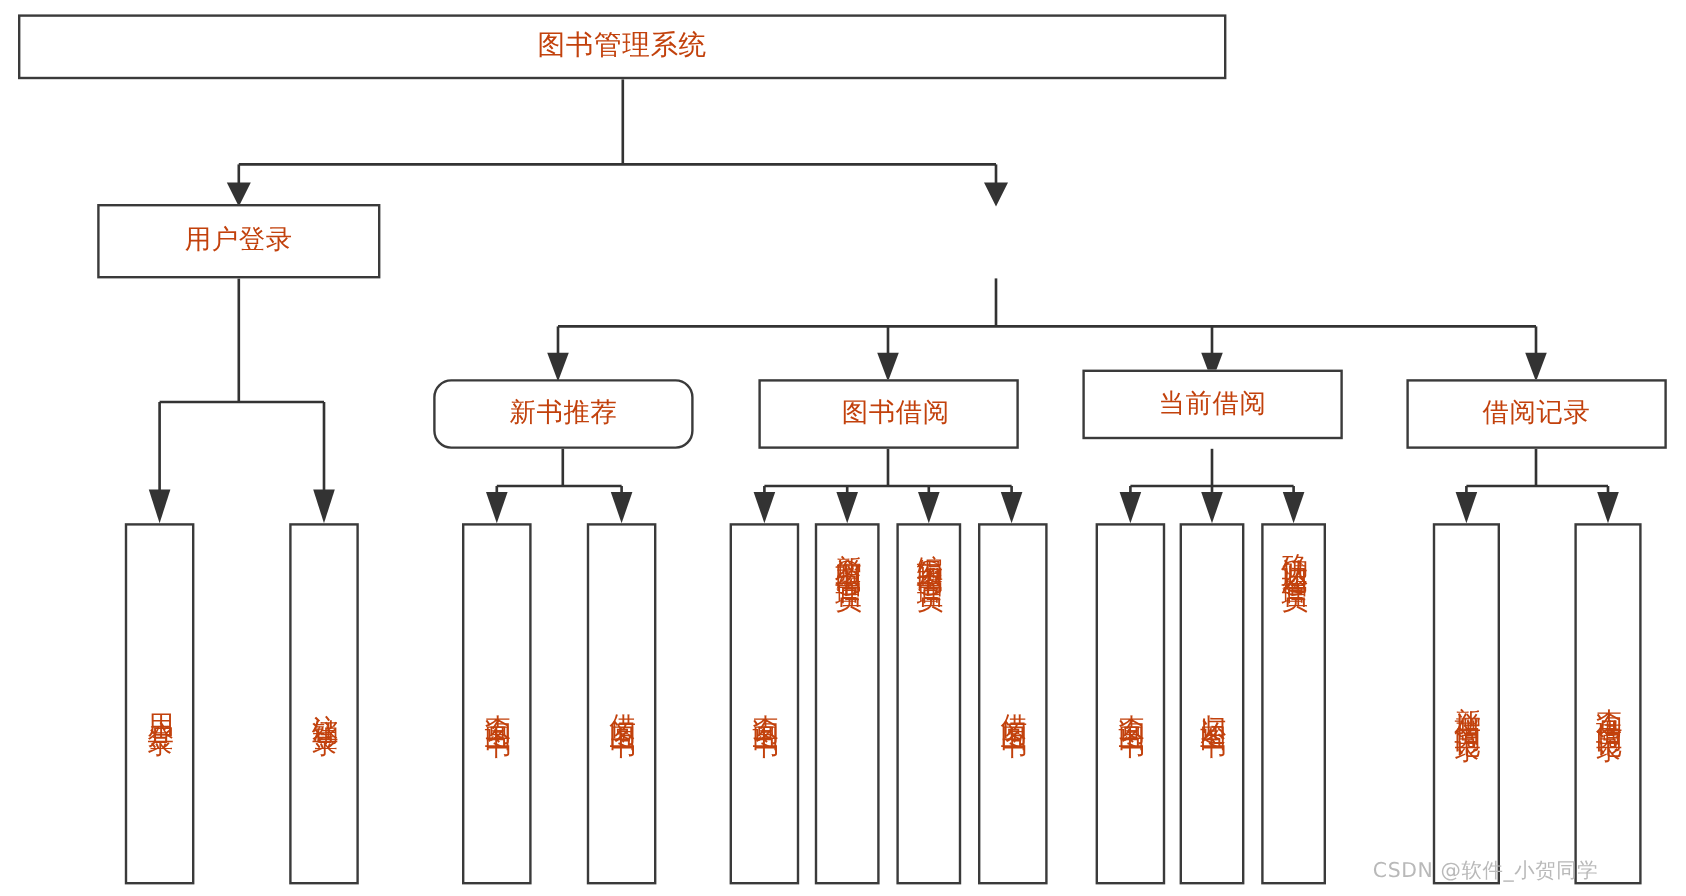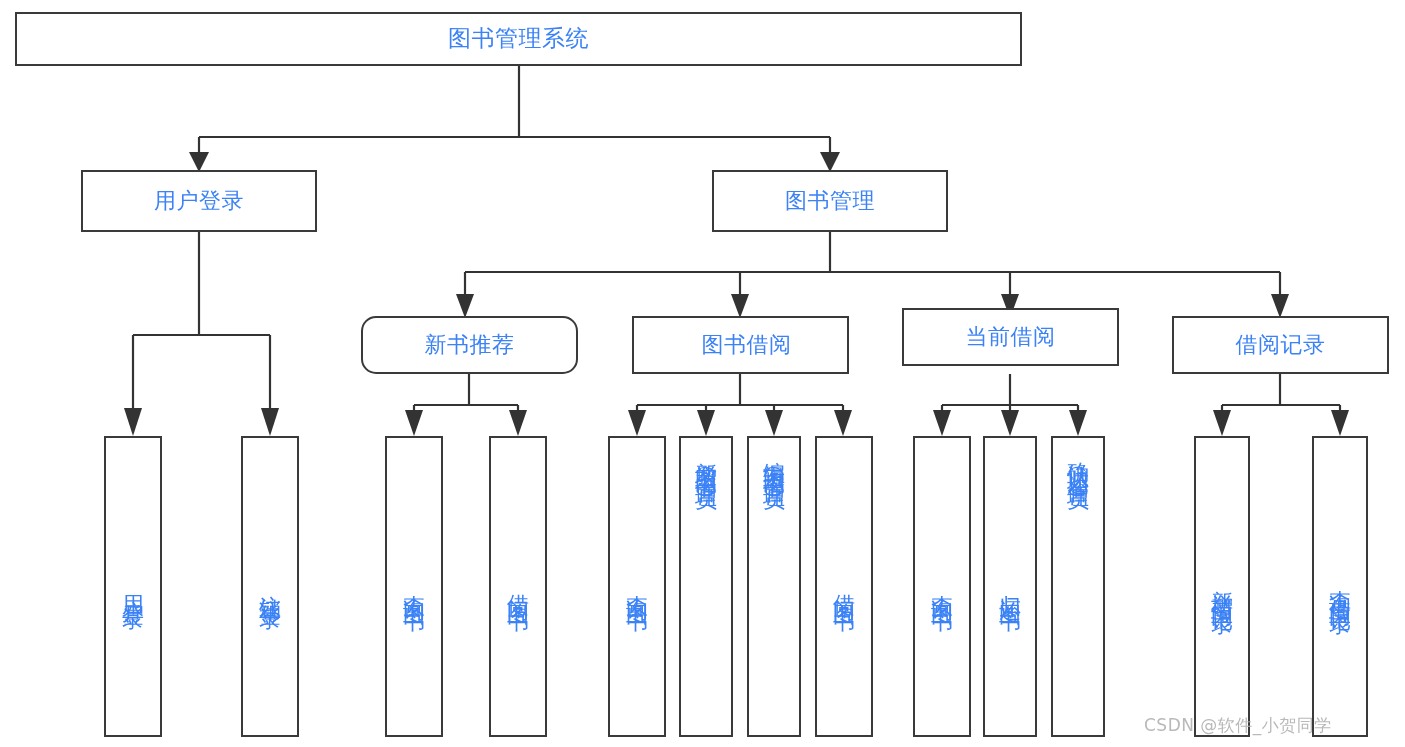--- a/index.html
+++ b/index.html
@@ -45,21 +45,21 @@
     background: #ffffff;
     border: 2.2px solid #3a3a3a;
     display: flex;
     align-items: center;
     justify-content: center;
     color: #222222;
   }
   .node .lbl {
     display: block;
     text-align: center;
-    color: #3b82f6;
+    color: #c2410c;
     line-height: 1.18;
     letter-spacing: 0.5px;
   }
 
   
   .h-node .lbl {
     writing-mode: horizontal-tb;
     font-size: 22px;
   }
   .node.root .lbl { font-size: 23px; }
@@ -165,23 +165,20 @@
     <polygon class="arrow" points="1331,410 1349,410 1340,436"></polygon>
   </svg>
 
   <div class="node h-node root" style="left:15px; top:12px; width:1007px; height:54px;">
     <span class="lbl">图书管理系统</span>
   </div>
 
   <div class="node h-node" style="left:81px; top:170px; width:236px; height:62px;">
     <span class="lbl">用户登录</span>
   </div>
-  <div class="node h-node" style="left:712px; top:170px; width:236px; height:62px;">
-    <span class="lbl">图书管理</span>
-  </div>
 
   <div class="node h-node" style="left:361px; top:316px; width:217px; height:58px;border-radius:15px;">
     <span class="lbl">新书推荐</span>
   </div>
   <div class="node h-node" style="left:632px; top:316px; width:217px; height:58px;padding-left:12px;">
     <span class="lbl">图书借阅</span>
   </div>
   <div class="node h-node" style="left:902px; top:308px; width:217px; height:58px;">
     <span class="lbl">当前借阅</span>
   </div>

